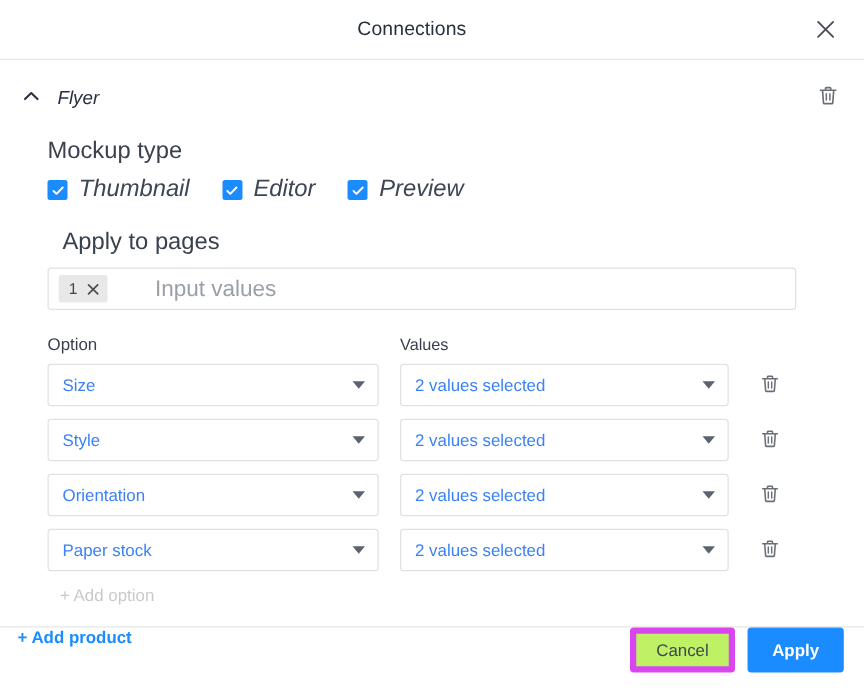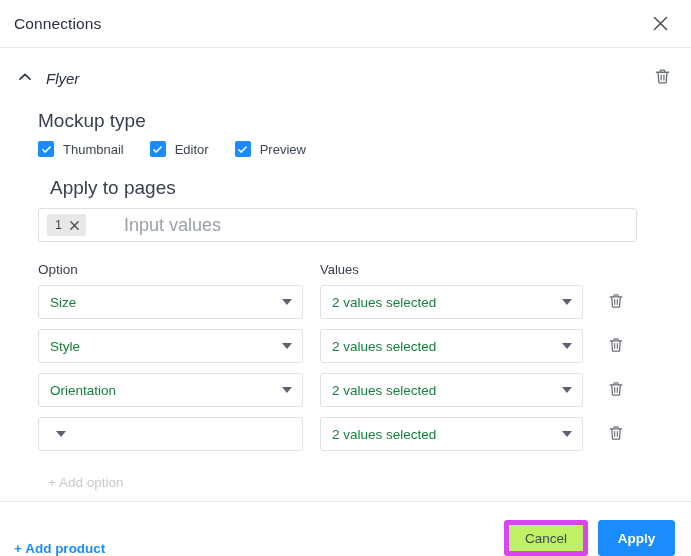--- a/index.html
+++ b/index.html
@@ -35,20 +35,21 @@
     align-items: center;
     padding: 0 16px 0 14px;
     box-sizing: border-box;
     border-bottom: 1px solid #e8e8e8;
   }
   .dialog-title {
     font-size: 15.5px;
     color: #28303f;
     letter-spacing: .1px;
     flex: 1;
+    text-align: center;
   }
   .close-btn {
     width: 30px;
     height: 30px;
     display: flex;
     align-items: center;
     justify-content: center;
     cursor: pointer;
     border-radius: 3px;
   }
@@ -126,23 +127,24 @@
     border-radius: 2px;
     background: #1a8cff;
     display: flex;
     align-items: center;
     justify-content: center;
     margin-right: 9px;
     flex: none;
   }
   .cb svg { display: block; }
   .cb-label {
-    font-size: 13px;
+    font-size: 19px;
     color: #3d4654;
     white-space: nowrap;
+    font-style: italic;
   }
 
   
   .pages-input {
     height: 34px;
     border: 1px solid #dfe1e5;
     border-radius: 3px;
     display: flex;
     align-items: center;
     padding: 0 8px;
@@ -199,21 +201,21 @@
     padding: 0 10px 0 11px;
     box-sizing: border-box;
     background: #fff;
     cursor: pointer;
   }
   .select.opt { width: 265px; margin-right: 17px; }
   .select.val { width: 263px; margin-right: 21px; }
   .select-text {
     flex: 1;
     font-size: 13.5px;
-    color: #15803d;
+    color: #3b82f6;
     white-space: nowrap;
     overflow: hidden;
   }
   .caret {
     width: 0;
     height: 0;
     border-left: 5px solid transparent;
     border-right: 5px solid transparent;
     border-top: 6px solid #5c6370;
     flex: none;
@@ -225,33 +227,33 @@
     display: flex;
     align-items: center;
     justify-content: center;
     cursor: pointer;
     border-radius: 3px;
   }
 
   .add-option {
     font-size: 13.5px;
     color: #c7c9cc;
-    margin-top: 24px;
+    margin-top: 12px;
     margin-left: 10px;
     cursor: default;
     user-select: none;
   }
 
   
   .footer {
     height: 55px;
     min-height: 55px;
     border-top: 1px solid #e8e8e8;
     display: flex;
-    align-items: flex-end;
+    align-items: flex-start;
     padding: 0 16px 0 14px;
     box-sizing: border-box;
   }
   .add-product {
     font-size: 13.5px;
     color: #1a8cff;
     font-weight: bold;
     cursor: pointer;
     flex: 1;
   }
@@ -426,20 +428,21 @@
               <path d="M7.8 5.4 V3.9 a0.6 0.6 0 0 1 0.6 -0.6 h3.2 a0.6 0.6 0 0 1 0.6 0.6 V5.4" stroke="#6b7078" stroke-width="1.4" fill="none" stroke-linejoin="round"></path>
               <path d="M5.3 5.5 L6.1 16.1 a0.7 0.7 0 0 0 0.7 0.65 h6.4 a0.7 0.7 0 0 0 0.7 -0.65 L14.7 5.5" stroke="#6b7078" stroke-width="1.4" fill="none" stroke-linejoin="round"></path>
               <path d="M8.5 8.4 V13.7 M11.5 8.4 V13.7" stroke="#6b7078" stroke-width="1.3" stroke-linecap="round"></path>
             </svg>
           </span>
         </div>
       </div>
 
       <div class="opt-row">
         <div class="select opt">
+          <span class="select-text">Paper stock</span>
           <span class="caret"></span>
         </div>
         <div class="select val">
           <span class="select-text">2 values selected</span>
           <span class="caret"></span>
         </div>
         <div class="row-trash">
           <span>
             <svg width="18" height="18" viewBox="0 0 20 20">
               <path d="M3.5 5.5 H16.5" stroke="#6b7078" stroke-width="1.4" stroke-linecap="round"></path>

